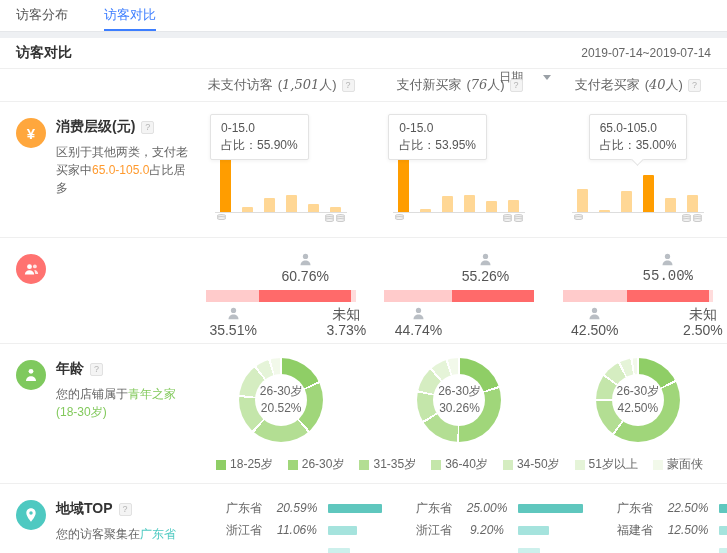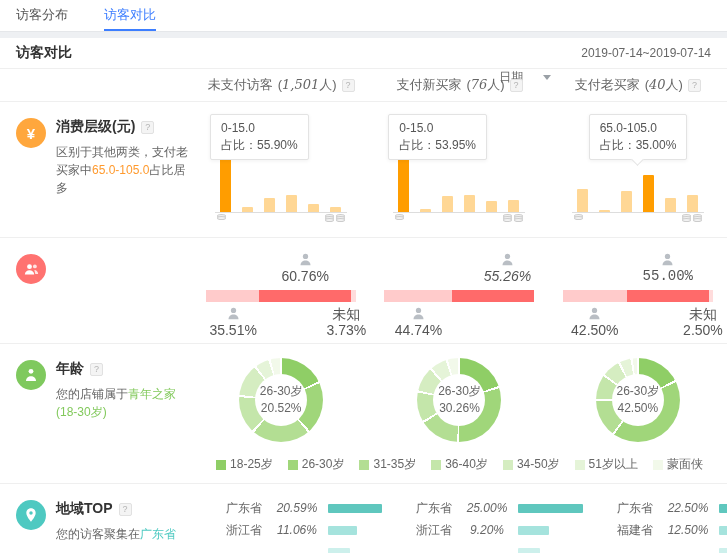--- a/index.html
+++ b/index.html
@@ -262,21 +262,21 @@
               <div>3.73%</div>
             </div>
           </div>
         </div>
       <div class="cell">
           <div class="g-wrap">
             <div class="g-bar">
               <div style="width: 44.74%; background: rgb(255, 203, 203);"></div>
               <div style="width: 55.26%; background: rgb(255, 106, 106);"></div>
             </div>
-            <div class="g-label" style="width: 70px; top: 0px; left: 88px; font-style: italic;">
+            <div class="g-label" style="width: 70px; top: 0px; left: 66px;">
               <svg viewBox="0 0 24 24" width="15" height="15">
                 <circle cx="12" cy="7" r="4.2" fill="#b9bec4"></circle>
                 <path d="M4 21c0-4.5 3.6-7.5 8-7.5s8 3 8 7.5z" fill="#b9bec4"></path>
               </svg>
               <div>55.26%</div>
             </div>
             <div class="g-label" style="width: 70px; top: 54px; left: -1px;">
               <svg viewBox="0 0 24 24" width="15" height="15">
                 <circle cx="12" cy="7" r="4.2" fill="#b9bec4"></circle>
                 <path d="M4 21c0-4.5 3.6-7.5 8-7.5s8 3 8 7.5z" fill="#b9bec4"></path>

